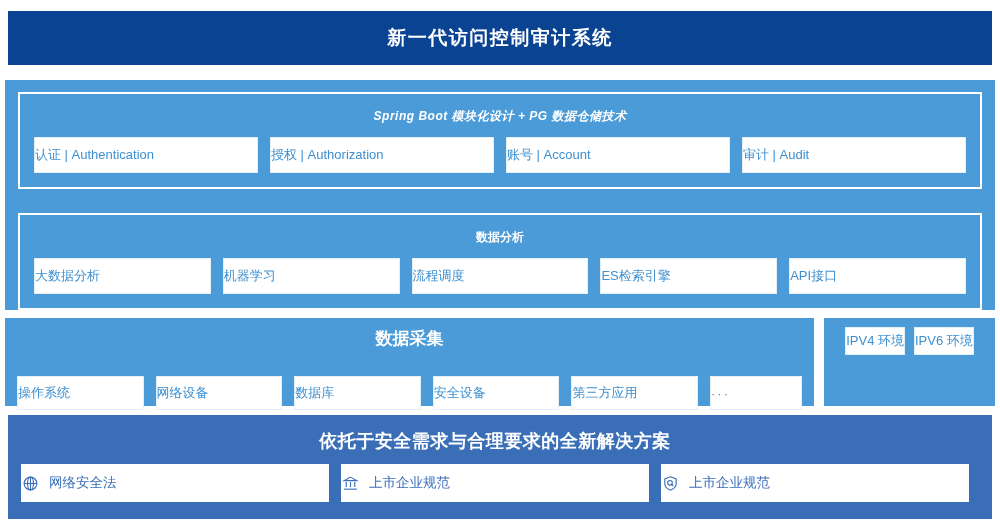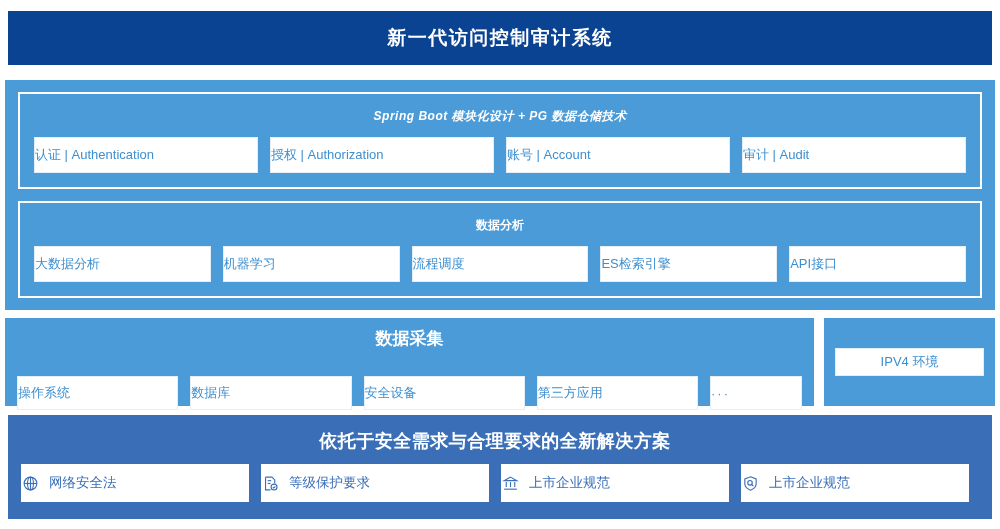--- a/index.html
+++ b/index.html
@@ -46,21 +46,21 @@
     width: 990px;
     height: 230px;
     background: #4a9bd8;
     padding: 12px 13px;
   }
   .inner-panel {
     border: 2px solid #ffffff;
     padding: 10px 14px 14px 14px;
     background: transparent;
   }
-  .inner-panel + .inner-panel { margin-top: 12px; }
+  .inner-panel + .inner-panel { margin-top: 24px; }
   .panel-title {
     text-align: center;
     color: #ffffff;
     font-size: 12px;
     font-weight: bold;
     padding: 4px 0 12px 0;
   }
   .panel-title.italic { font-style: italic; letter-spacing: 0.5px; }
   .card-row { display: flex; gap: 12px; }
   .card {
@@ -90,21 +90,20 @@
     width: 809px;
     background: #4a9bd8;
     padding: 7px 12px 10px 12px;
   }
   .block-collect .panel-title { font-size: 17px; padding: 2px 0 26px 0; }
   .block-ipv {
     flex: 1 1 auto;
     background: #4a9bd8;
     padding: 9px 11px;
     display: flex;
-    flex-direction: column;
     justify-content: center;
     gap: 9px;
   }
   .ipv-card {
     background: #ffffff;
     border: 1px solid #e3eef7;
     height: 28px;
     display: flex;
     align-items: center;
     justify-content: center;
@@ -203,37 +202,43 @@
 
   <div class="row-middle">
 
     <div class="block-collect">
       <div class="panel-title">数据采集</div>
       <div class="card-row collect">
         <div class="card">
           <span>操作系统</span>
         </div>
         <div class="card">
+          <span>网络设备</span>
+        </div>
+        <div class="card">
           <span>数据库</span>
         </div>
         <div class="card">
           <span>安全设备</span>
         </div>
         <div class="card">
           <span>第三方应用</span>
         </div>
         <div class="card ellipsis">
           <span>···</span>
         </div>
       </div>
     </div>
 
     <div class="block-ipv">
       <div class="ipv-card">
         <span>IPV4 环境</span>
+      </div>
+      <div class="ipv-card">
+        <span>IPV6 环境</span>
       </div>
     </div>
 
   </div>
 
   <div class="block-bottom">
     <div class="panel-title">依托于安全需求与合理要求的全新解决方案</div>
     <div class="card-row legal">
 
       <div class="card">
@@ -241,33 +246,20 @@
           <svg viewBox="0 0 24 24" fill="none" stroke="#3a6fb8" stroke-width="1.6">
             <circle cx="12" cy="12" r="9"></circle>
             <ellipse cx="12" cy="12" rx="4.2" ry="9"></ellipse>
             <line x1="3" y1="12" x2="21" y2="12"></line>
             <line x1="12" y1="3" x2="12" y2="21"></line>
           </svg>
         </span>
         <span>网络安全法</span>
       </div>
 
-      <div class="card">
-        <span class="legal-icon">
-          <svg viewBox="0 0 24 24" fill="none" stroke="#3a6fb8" stroke-width="1.6">
-            <path d="M5 3 h9 l4 4 v5"></path>
-            <path d="M5 3 v18 h7"></path>
-            <line x1="8" y1="8" x2="13" y2="8"></line>
-            <line x1="8" y1="12" x2="12" y2="12"></line>
-            <circle cx="17" cy="17" r="4.2"></circle>
-            <path d="M15.3 17.1 l1.3 1.3 l2.3 -2.4"></path>
-          </svg>
-        </span>
-        <span>等级保护要求</span>
-      </div>
 
       <div class="card">
         <span class="legal-icon">
           <svg viewBox="0 0 24 24" fill="none" stroke="#3a6fb8" stroke-width="1.6">
             <path d="M12 3 L21 8 H3 Z"></path>
             <line x1="6" y1="10" x2="6" y2="17"></line>
             <line x1="12" y1="10" x2="12" y2="17"></line>
             <line x1="18" y1="10" x2="18" y2="17"></line>
             <line x1="3" y1="20" x2="21" y2="20"></line>
           </svg>

